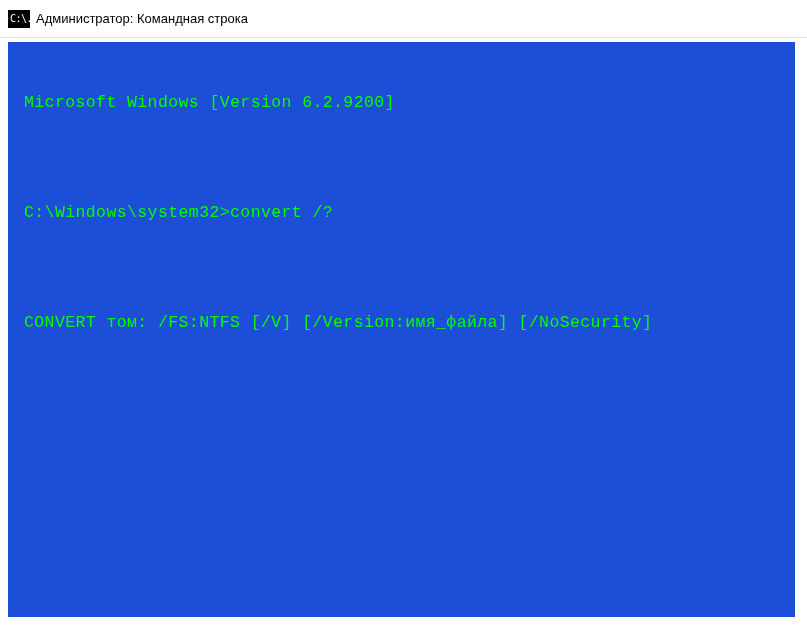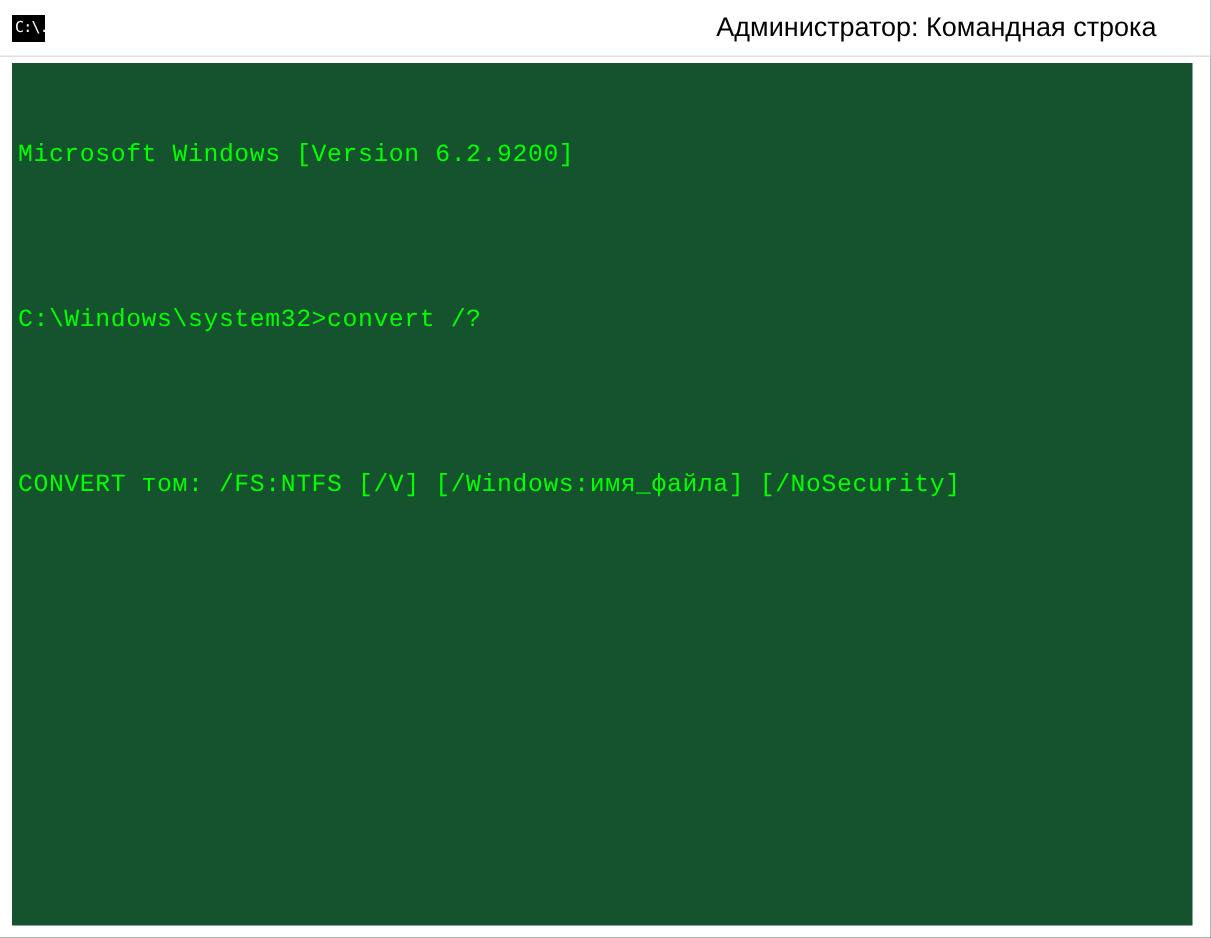--- a/index.html
+++ b/index.html
@@ -33,55 +33,55 @@
       font-family: "Consolas", monospace;
       font-size: 10px;
       line-height: 18px;
       text-align: left;
       padding-left: 2px;
       margin-right: 6px;
       letter-spacing: -0.5px;
     }
     .titlebar .titletext {
       flex: 1;
-      text-align: right;
-      font-size: 18px;
+      text-align: left;
+      font-size: 13px;
       color: #000;
       font-family: "Segoe UI", Arial, sans-serif;
       margin-right: 28px;
     }
     .terminal {
       flex: 1;
       margin: 4px 12px 8px 8px;
-      background: #14532d;
+      background: #1d4ed8;
       color: #00ff00;
       font-family: "Consolas", "Courier New", monospace;
       font-size: 16.5px;
       line-height: 22px;
-      padding: 6px 2px 6px 4px;
+      padding: 6px 2px 6px 16px;
       overflow: hidden;
       white-space: pre;
       letter-spacing: 0.4px;
     }
     .terminal .row { white-space: pre; }
   </style>
 </head>
 <body>
 
 <div class="window">
   <div class="titlebar">
     <div class="sysicon">C:\.</div>
     <div class="titletext">Администратор: Командная строка</div>
   </div>
   <div class="terminal">
     <div class="row">Microsoft Windows [Version 6.2.9200]</div>
     <div class="row"></div>
     <div class="row">C:\Windows\system32&gt;convert /?</div>
     <div class="row"></div>
-    <div class="row">CONVERT том: /FS:NTFS [/V] [/Windows:имя_файла] [/NoSecurity]</div>
+    <div class="row">CONVERT том: /FS:NTFS [/V] [/Version:имя_файла] [/NoSecurity]</div>
     <div class="row"></div>
     
     
     
     
     
     
     
     
     

